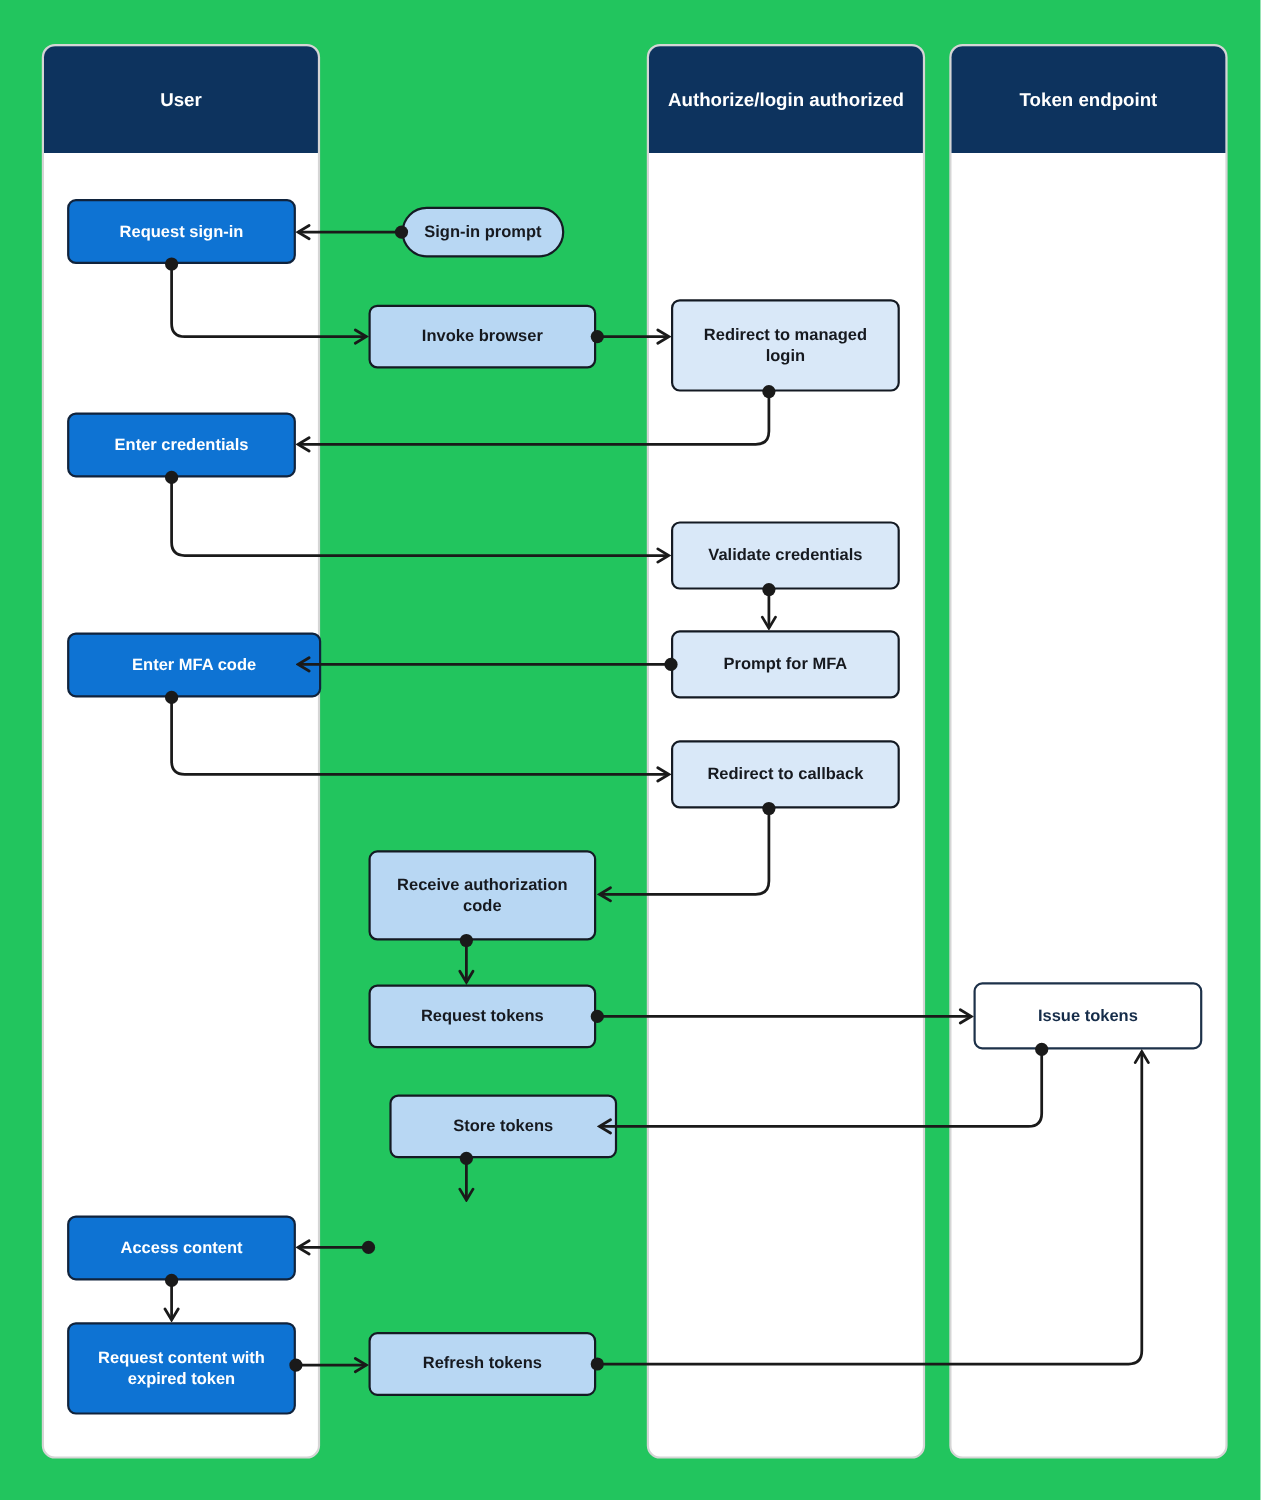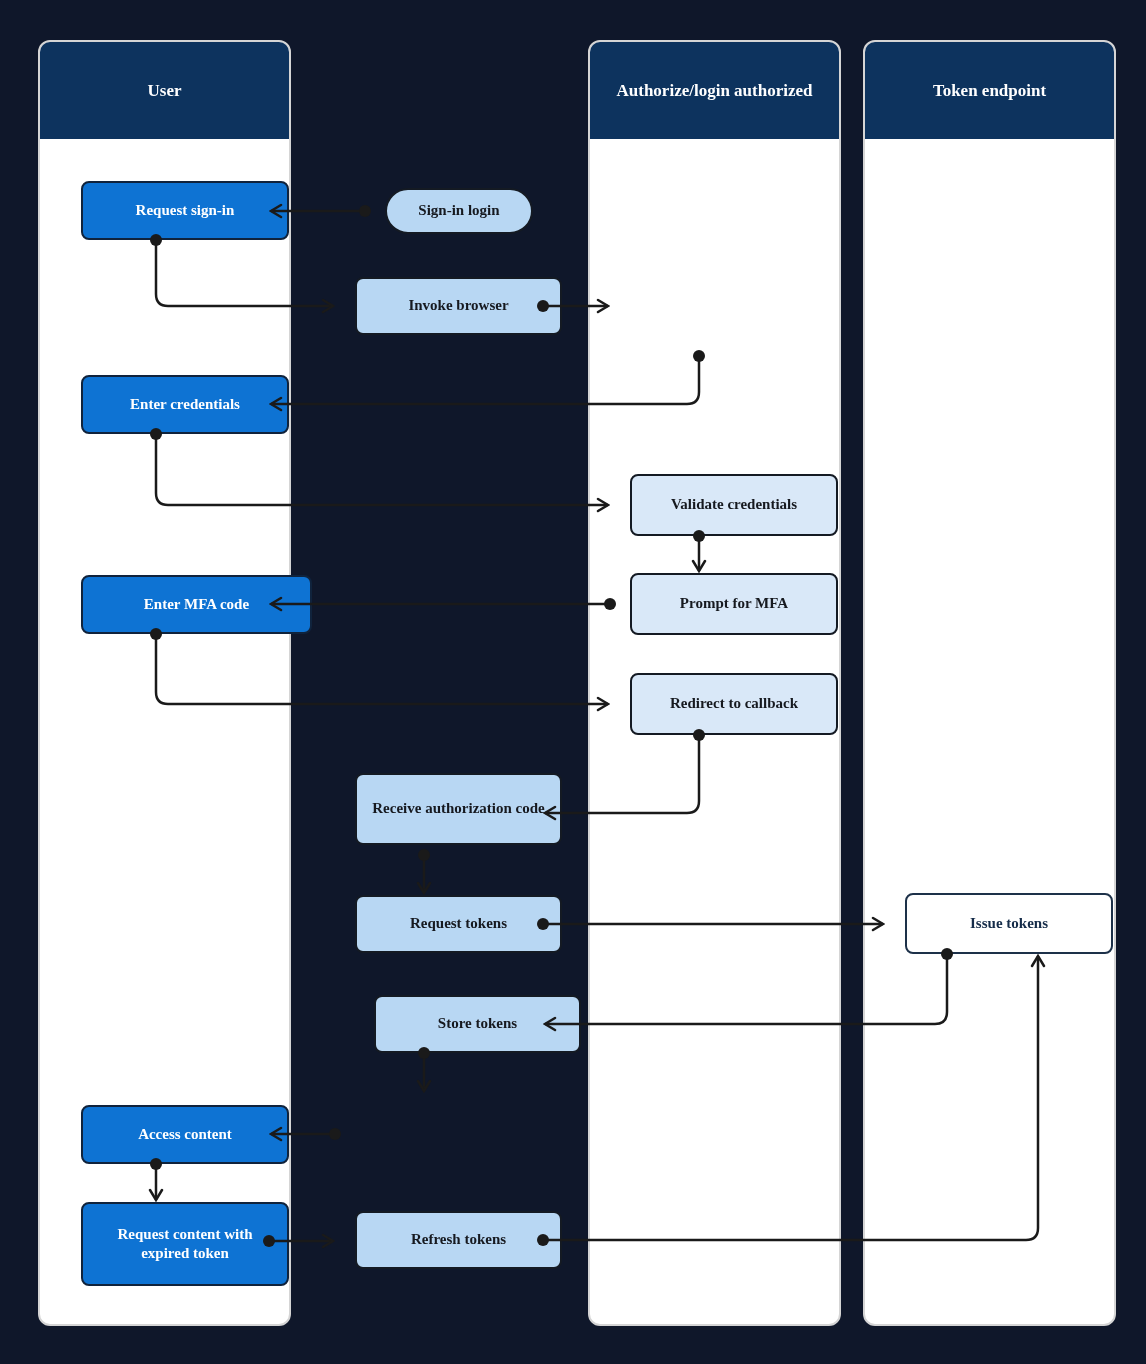--- a/index.html
+++ b/index.html
@@ -1,24 +1,24 @@
 <!DOCTYPE html>
 <html><head>
 <meta charset="utf-8">
 <style>
   html,body{margin:0;padding:0;background:#ffffff;}
   body{font-family:"Liberation Sans","DejaVu Sans",sans-serif;}
-  .canvas{position:relative;width:1146px;height:1364px;background:#0f172a;overflow:hidden;font-family:Liberation Serif, serif;}
+  .canvas{position:relative;width:1146px;height:1364px;background:#22c55e;overflow:hidden;}
   .lane{position:absolute;top:40px;height:1286px;width:253px;background:#ffffff;
         border:2px solid #d5d5d5;border-radius:12px;box-sizing:border-box;}
   .lane-header{height:97px;background:#0d335e;color:#ffffff;display:flex;align-items:center;
         justify-content:center;font-weight:700;font-size:17px;border-radius:10px 10px 0 0;}
   .node{position:absolute;display:flex;align-items:center;justify-content:center;text-align:center;
         font-weight:700;font-size:15px;line-height:1.3;border-radius:8px;box-sizing:border-box;
-        padding:4px 12px;z-index:2;margin-left:20px;}
+        padding:4px 12px;z-index:2;}
   .node--user{background:#0e73d3;color:#ffffff;border:2px solid #10233c;}
   .node--app{background:#b8d7f3;color:#16191f;border:2px solid #141a23;}
   .node--auth{background:#d9e8f8;color:#16191f;border:2px solid #141a23;}
   .node--token{background:#ffffff;color:#152c49;border:2px solid #1d3149;}
   .node--pill{border-radius:23px;}
   .edges{position:absolute;left:0;top:0;z-index:3;pointer-events:none;}
   .edge{stroke:#1a1a1a;stroke-width:2.5;fill:none;}
 </style>
 </head>
 <body>
@@ -40,27 +40,28 @@
       <span>Token endpoint</span>
     </div>
   </div>
 
   <div class="node node--user" style="left:61px;top:181px;width:208px;height:59px">Request sign-in</div>
   <div class="node node--user" style="left:61px;top:375px;width:208px;height:59px">Enter credentials</div>
   <div class="node node--user" style="left:61px;top:575px;width:231px;height:59px">Enter MFA code</div>
   <div class="node node--user" style="left:61px;top:1105px;width:208px;height:59px">Access content</div>
   <div class="node node--user" style="left:61px;top:1202px;width:208px;height:84px">Request content with expired token</div>
 
-  <div class="node node--app node--pill" style="left:365px;top:188px;width:148px;height:46px">Sign-in login</div>
+  <div class="node node--app node--pill" style="left:365px;top:188px;width:148px;height:46px">Sign-in prompt</div>
   <div class="node node--app" style="left:335px;top:277px;width:207px;height:58px">Invoke browser</div>
-  <div class="node node--app" style="left:335px;top:773px;width:207px;height:72px">Receive authorization code</div>
+  <div class="node node--app" style="left:335px;top:773px;width:207px;height:82px">Receive authorization code</div>
   <div class="node node--app" style="left:335px;top:895px;width:207px;height:58px">Request tokens</div>
   <div class="node node--app" style="left:354px;top:995px;width:207px;height:58px">Store tokens</div>
   <div class="node node--app" style="left:335px;top:1211px;width:207px;height:58px">Refresh tokens</div>
 
+  <div class="node node--auth" style="left:610px;top:272px;width:208px;height:84px">Redirect to managed login</div>
   <div class="node node--auth" style="left:610px;top:474px;width:208px;height:62px">Validate credentials</div>
   <div class="node node--auth" style="left:610px;top:573px;width:208px;height:62px">Prompt for MFA</div>
   <div class="node node--auth" style="left:610px;top:673px;width:208px;height:62px">Redirect to callback</div>
 
   <div class="node node--token" style="left:885px;top:893px;width:208px;height:61px">Issue tokens</div>
 
   <svg class="edges" width="1146" height="1364" viewBox="0 0 1146 1364">
     <defs>
       <marker id="arrow" viewBox="-12 -9 14 18" refX="0" refY="0" markerWidth="14" markerHeight="18" markerUnits="userSpaceOnUse" orient="auto">
         <path d="M-10 -6 L0 0 L-10 6" fill="none" stroke="#1a1a1a" stroke-width="2.5" stroke-linecap="round"></path>

